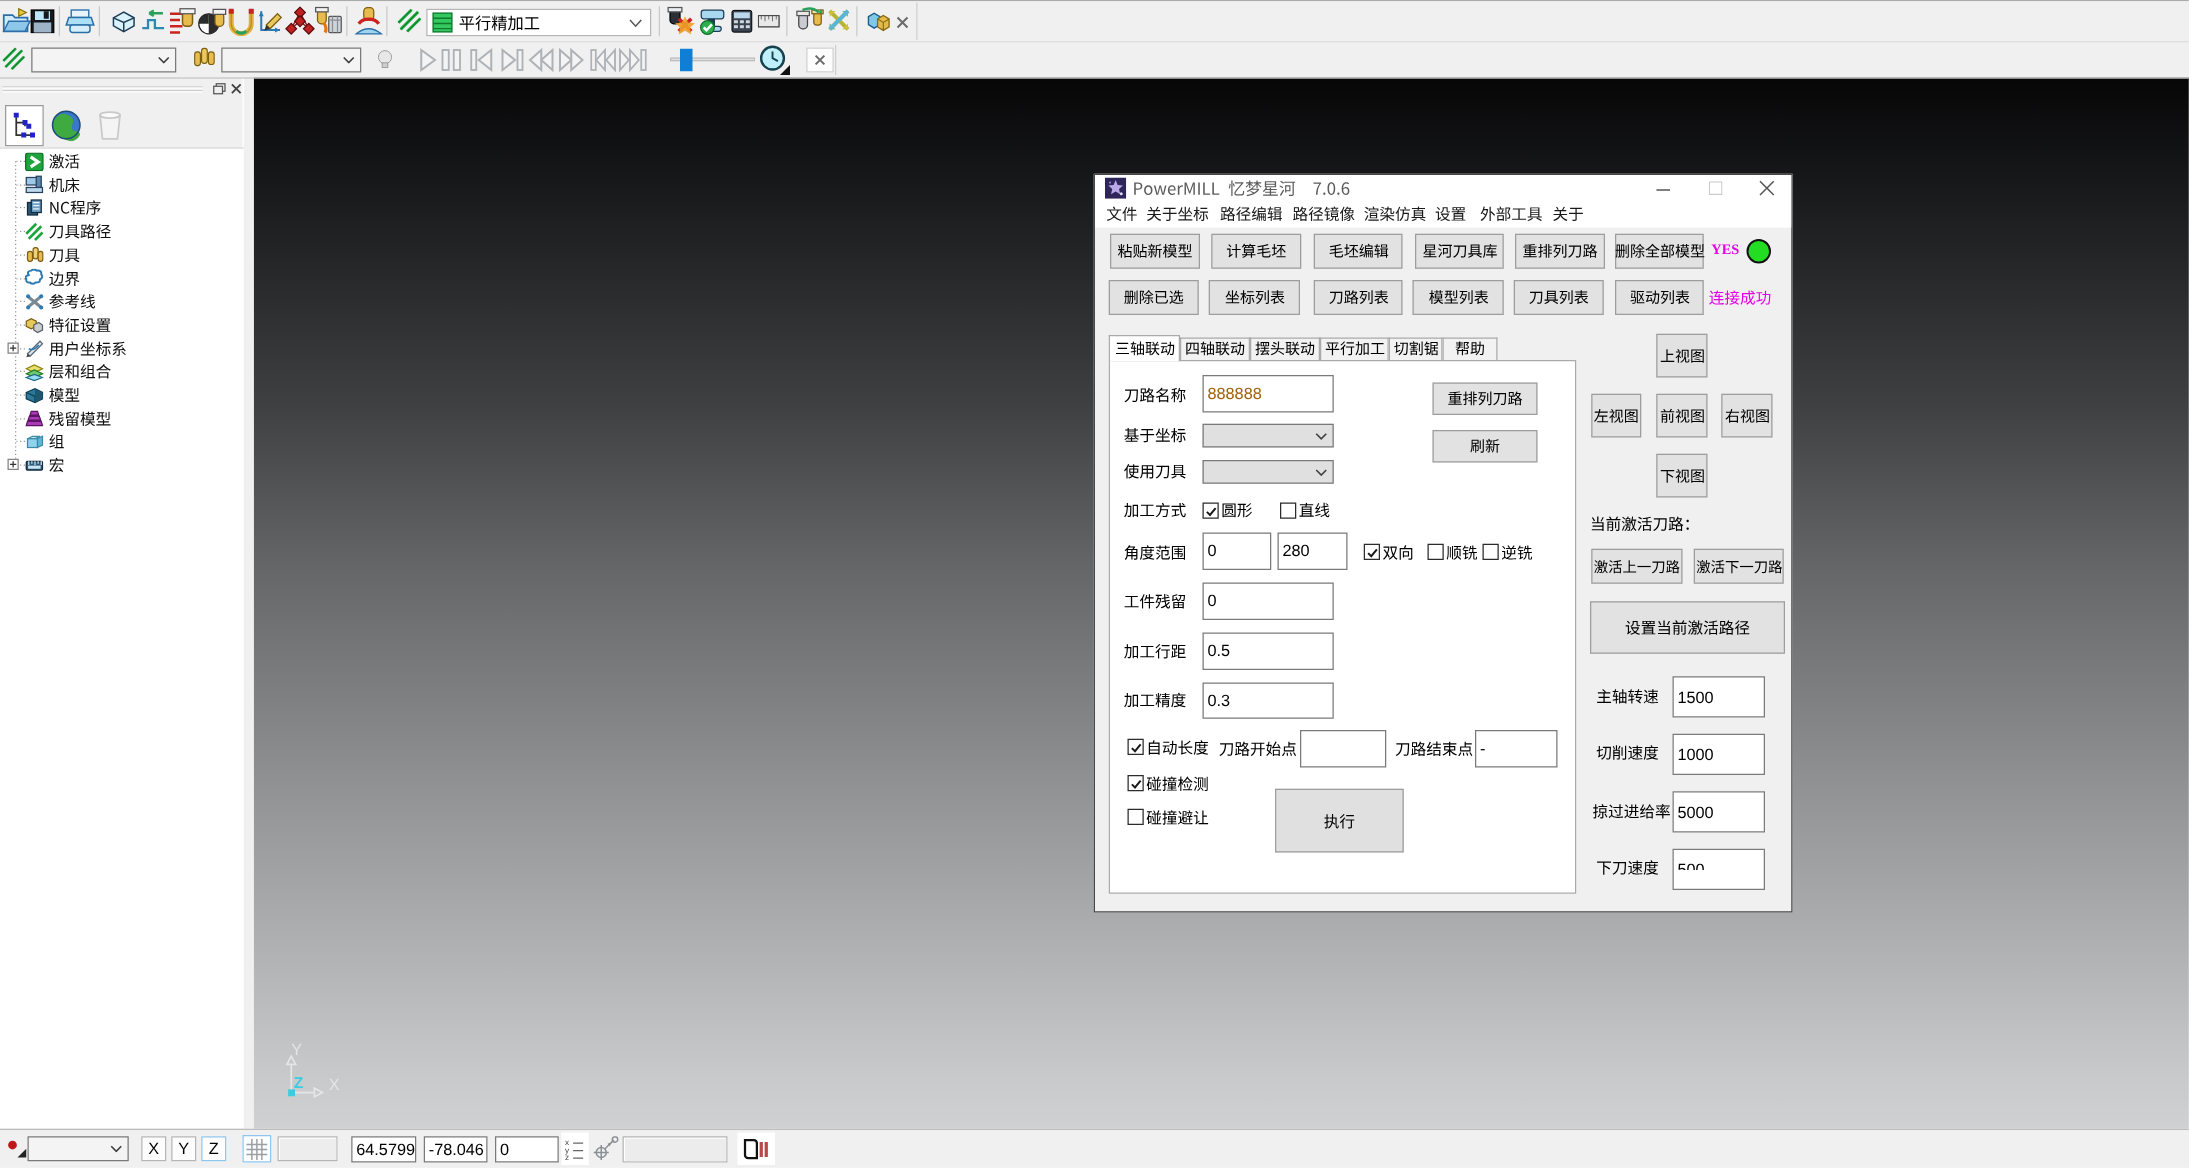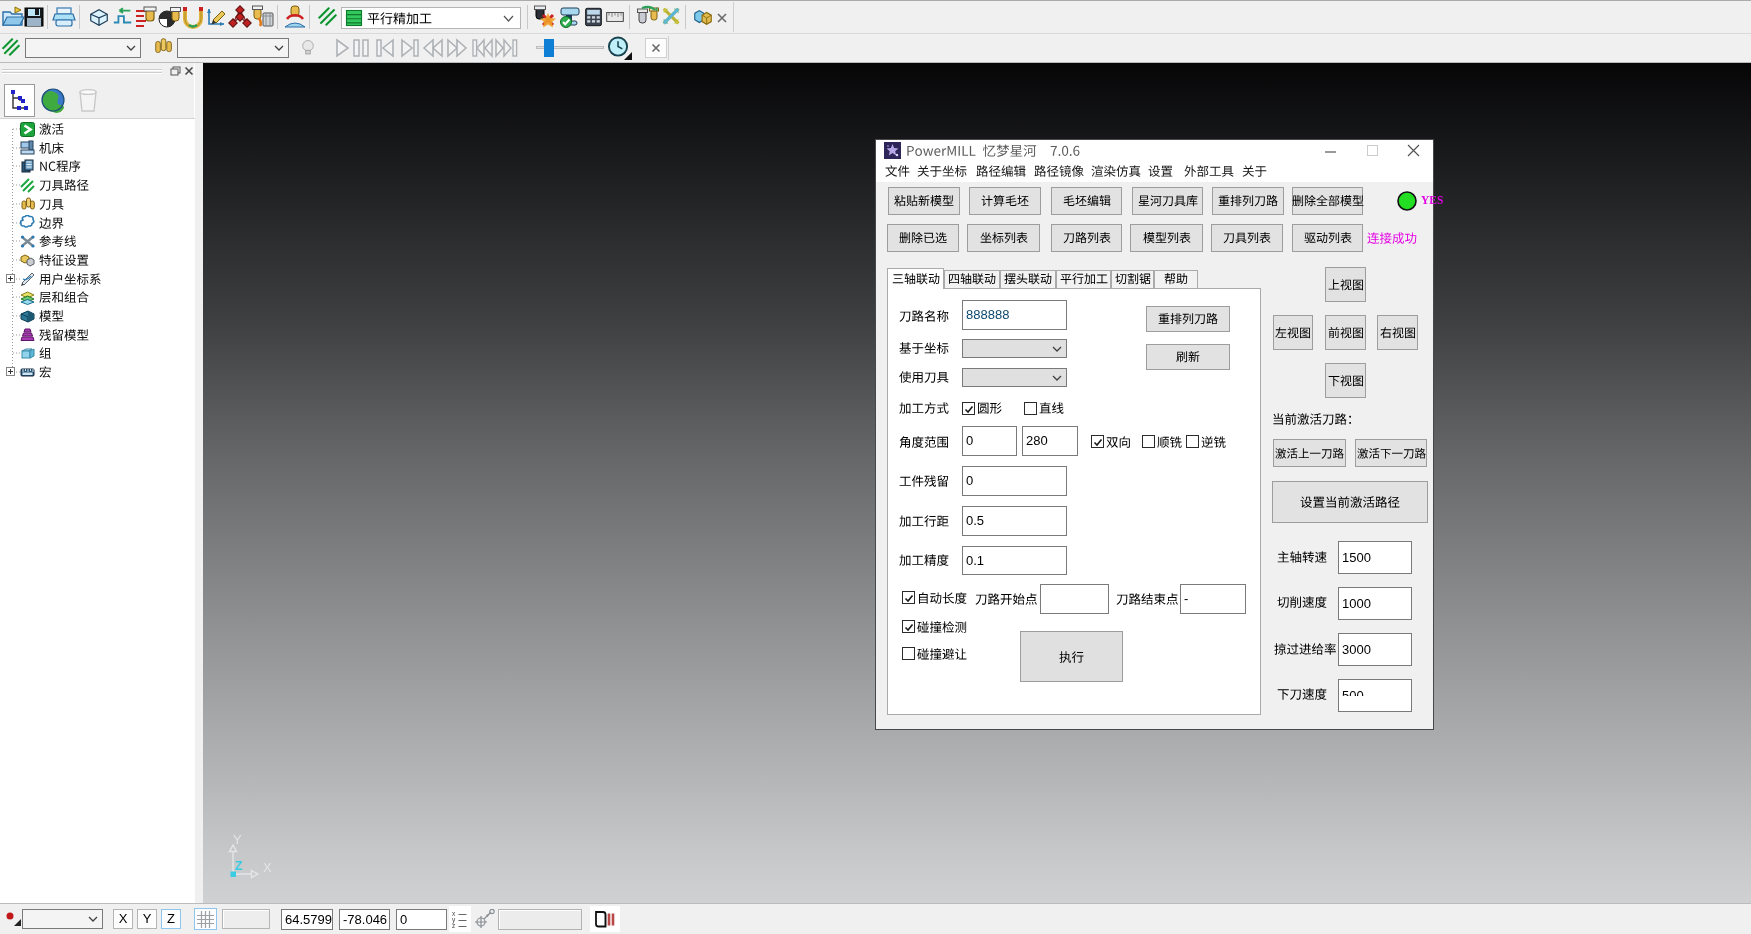--- a/index.html
+++ b/index.html
@@ -924,21 +924,21 @@
   </svg>
 <div style="position:absolute;left:1292px;top:224px;width:71px;height:28px;background:#e2e2e2;border:1px solid #9d9d9d;box-sizing:border-box"></div>
 <svg style="position:absolute;left:1303.5px;top:230.4px;overflow:visible" width="51" height="16">
     <g fill="#000" transform="translate(0,12.2) scale(0.012,-0.012)">
       <use href="#q87"></use>
       <use href="#q88" x="1000"></use>
       <use href="#q80" x="2000"></use>
       <use href="#q86" x="3000"></use>
     </g>
   </svg>
-<div style="position:absolute;left:1421px;top:194px;font:bold 11.5px 'Liberation Serif',serif;color:#e400e4">YES</div>
+<div style="position:absolute;left:1369px;top:194px;font:bold 11.5px 'Liberation Serif',serif;color:#e400e4">YES</div>
 <svg width="22" height="22" style="position:absolute;left:1396px;top:190px">
     <circle cx="11" cy="11" r="9" fill="#22dd22" stroke="#111" stroke-width="1.6"></circle>
   </svg>
 <svg style="position:absolute;left:1367px;top:230.0px;overflow:visible" width="53" height="16">
     <g fill="#e400e4" transform="translate(0,12.8) scale(0.0125,-0.0125)">
       <use href="#q89"></use>
       <use href="#q90" x="1000"></use>
       <use href="#q91" x="2000"></use>
       <use href="#q92" x="3000"></use>
     </g>
@@ -1053,21 +1053,21 @@
   </svg>
 <svg style="position:absolute;left:899px;top:552.0px;overflow:visible" width="53" height="16">
     <g fill="#000" transform="translate(0,12.8) scale(0.0125,-0.0125)">
       <use href="#q3"></use>
       <use href="#q4" x="1000"></use>
       <use href="#q2" x="2000"></use>
       <use href="#q111" x="3000"></use>
     </g>
   </svg>
 <div style="position:absolute;left:962px;top:300px;width:105px;height:30px;background:#fff;border:1px solid #7a7a7a;box-sizing:border-box"></div>
-<div style="position:absolute;left:963px;top:301px;width:103px;height:28px;font:13px 'Liberation Sans',sans-serif;color:#0c4a6e;line-height:28px;padding-left:3px;overflow:hidden">888888</div>
+<div style="position:absolute;left:963px;top:301px;width:103px;height:28px;font:13px 'Liberation Sans',sans-serif;color:#a16207;line-height:28px;padding-left:3px;overflow:hidden">888888</div>
 <div style="position:absolute;left:962px;top:339px;width:105px;height:19px;background:#e0e0e0;border:1px solid #7a7a7a;box-sizing:border-box"></div>
 <svg width="10" height="6" style="position:absolute;left:1052px;top:345.5px">
     <polyline points="1,1 5,5 9,1" fill="none" stroke="#404040" stroke-width="1.3"></polyline>
   </svg>
 <div style="position:absolute;left:962px;top:368px;width:105px;height:19px;background:#e0e0e0;border:1px solid #7a7a7a;box-sizing:border-box"></div>
 <svg width="10" height="6" style="position:absolute;left:1052px;top:374.5px">
     <polyline points="1,1 5,5 9,1" fill="none" stroke="#404040" stroke-width="1.3"></polyline>
   </svg>
 <div style="position:absolute;left:962px;top:402px;width:13px;height:13px;background:#fff;border:1px solid #2b2b2b;box-sizing:border-box">
     <svg width="13" height="13" style="position:absolute;left:0;top:0">
@@ -1114,21 +1114,21 @@
     <g fill="#000" transform="translate(0,12.8) scale(0.0125,-0.0125)">
       <use href="#q122"></use>
       <use href="#q121" x="1000"></use>
     </g>
   </svg>
 <div style="position:absolute;left:962px;top:466px;width:105px;height:30px;background:#fff;border:1px solid #7a7a7a;box-sizing:border-box"></div>
 <div style="position:absolute;left:963px;top:467px;width:103px;height:28px;font:13px 'Liberation Sans',sans-serif;color:#000;line-height:28px;padding-left:3px;overflow:hidden">0</div>
 <div style="position:absolute;left:962px;top:506px;width:105px;height:30px;background:#fff;border:1px solid #7a7a7a;box-sizing:border-box"></div>
 <div style="position:absolute;left:963px;top:507px;width:103px;height:28px;font:13px 'Liberation Sans',sans-serif;color:#000;line-height:28px;padding-left:3px;overflow:hidden">0.5</div>
 <div style="position:absolute;left:962px;top:546px;width:105px;height:29px;background:#fff;border:1px solid #7a7a7a;box-sizing:border-box"></div>
-<div style="position:absolute;left:963px;top:547px;width:103px;height:27px;font:13px 'Liberation Sans',sans-serif;color:#000;line-height:27px;padding-left:3px;overflow:hidden">0.1</div>
+<div style="position:absolute;left:963px;top:547px;width:103px;height:27px;font:13px 'Liberation Sans',sans-serif;color:#000;line-height:27px;padding-left:3px;overflow:hidden">0.3</div>
 <div style="position:absolute;left:902px;top:591px;width:13px;height:13px;background:#fff;border:1px solid #2b2b2b;box-sizing:border-box">
     <svg width="13" height="13" style="position:absolute;left:0;top:0">
       <polyline points="2.5,6.5 5,9 9.5,3.5" fill="none" stroke="#1a1a1a" stroke-width="1.6"></polyline>
     </svg>
   </div>
 <svg style="position:absolute;left:917px;top:590.0px;overflow:visible" width="53" height="16">
     <g fill="#000" transform="translate(0,12.8) scale(0.0125,-0.0125)">
       <use href="#q123"></use>
       <use href="#q88" x="1000"></use>
       <use href="#q124" x="2000"></use>
@@ -1311,21 +1311,21 @@
 <svg style="position:absolute;left:1274px;top:641.0px;overflow:visible" width="65" height="16">
     <g fill="#000" transform="translate(0,12.8) scale(0.0125,-0.0125)">
       <use href="#q152"></use>
       <use href="#q153" x="1000"></use>
       <use href="#q154" x="2000"></use>
       <use href="#q155" x="3000"></use>
       <use href="#q156" x="4000"></use>
     </g>
   </svg>
 <div style="position:absolute;left:1338px;top:633px;width:74px;height:33px;background:#fff;border:1px solid #7a7a7a;box-sizing:border-box"></div>
-<div style="position:absolute;left:1339px;top:634px;width:72px;height:31px;font:13px 'Liberation Sans',sans-serif;color:#000;line-height:31px;padding-left:3px;overflow:hidden">3000</div>
+<div style="position:absolute;left:1339px;top:634px;width:72px;height:31px;font:13px 'Liberation Sans',sans-serif;color:#000;line-height:31px;padding-left:3px;overflow:hidden">5000</div>
 <svg style="position:absolute;left:1277px;top:686.0px;overflow:visible" width="53" height="16">
     <g fill="#000" transform="translate(0,12.8) scale(0.0125,-0.0125)">
       <use href="#q144"></use>
       <use href="#q13" x="1000"></use>
       <use href="#q150" x="2000"></use>
       <use href="#q111" x="3000"></use>
     </g>
   </svg>
 <div style="position:absolute;left:1338px;top:679px;width:74px;height:33px;background:#fff;border:1px solid #7a7a7a;box-sizing:border-box"></div>
 <div style="position:absolute;left:1339px;top:680px;width:72px;height:16px;font:13px 'Liberation Sans',sans-serif;color:#000;line-height:31px;padding-left:3px;overflow:hidden">500</div>

